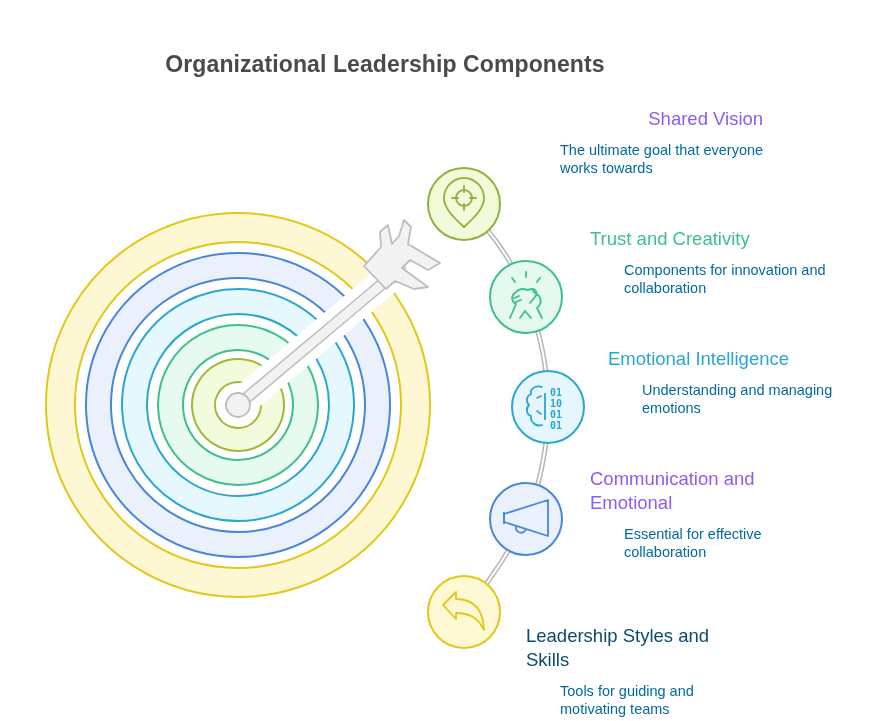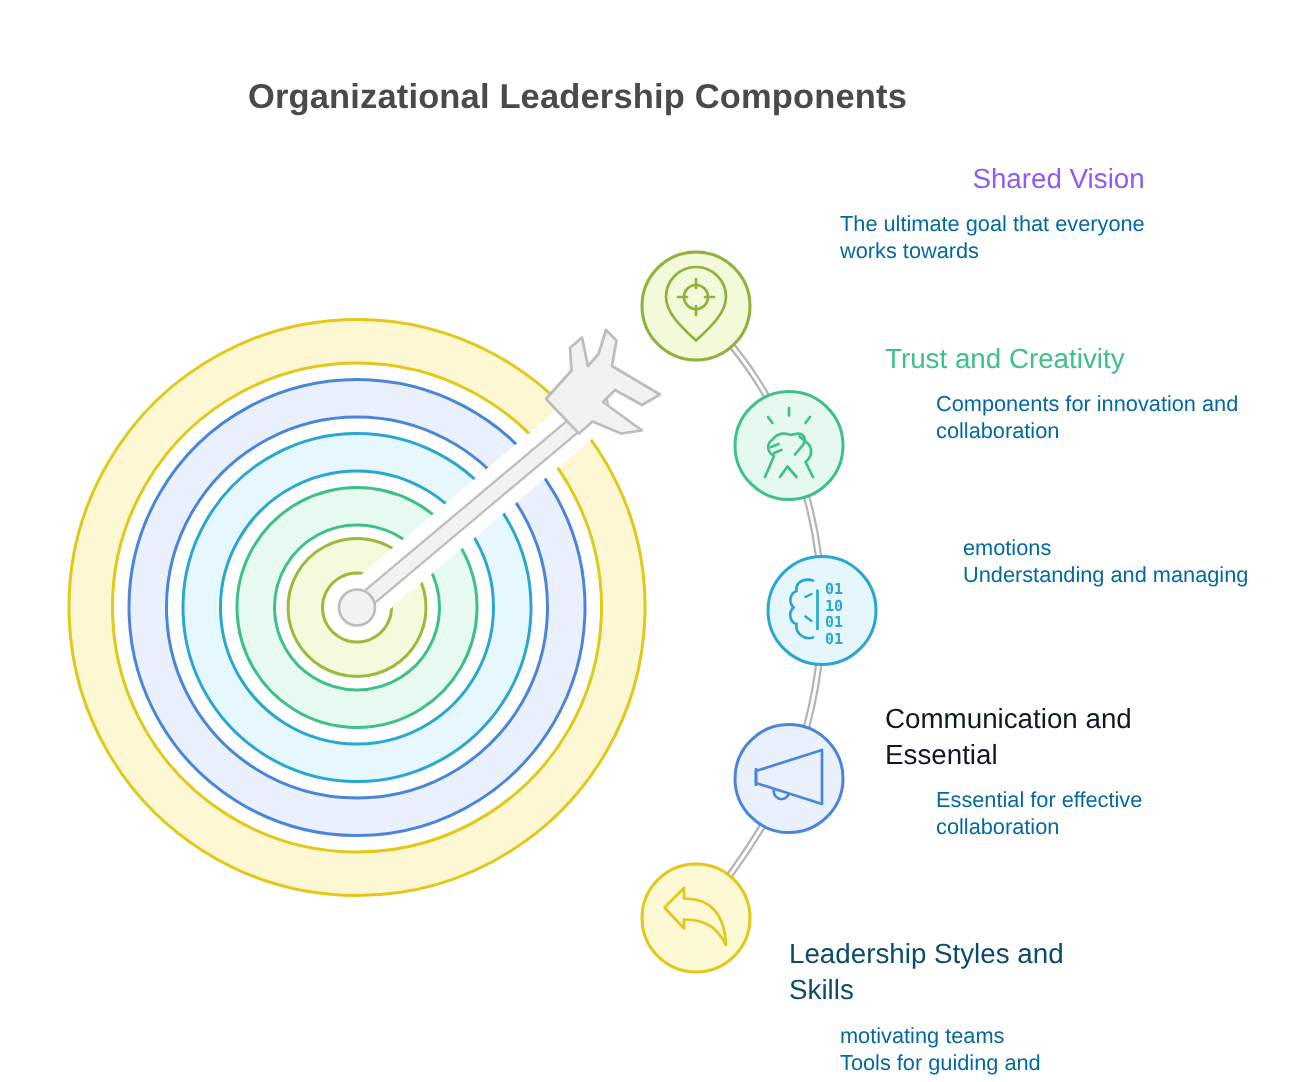--- a/index.html
+++ b/index.html
@@ -119,39 +119,40 @@
 
 <div class="item" style="left:590px; top:227px;">
   <div class="head" style="color:#3ec08a;">Trust and Creativity</div>
   <div class="desc">
     <div>Components for innovation and</div>
     <div>collaboration</div>
   </div>
 </div>
 
 <div class="item" style="left:608px; top:347px;">
+  <div class="head" style="color:#2aa7d1;">Emotional Intelligence</div>
   <div class="desc">
+    <div>Understanding and managing</div>
     <div>emotions</div>
-    <div>Understanding and managing</div>
   </div>
 </div>
 
 <div class="item" style="left:590px; top:467px;">
-  <div class="head" style="color:#0f172a;">
+  <div class="head" style="color:#8b5cf6;">
     <div>Communication and</div>
-    <div>Essential</div>
+    <div>Emotional</div>
   </div>
   <div class="desc">
     <div>Essential for effective</div>
     <div>collaboration</div>
   </div>
 </div>
 
 <div class="item" style="left:526px; top:611px;">
   <div class="head" style="color:#0c4a6e;margin-top:13px;">
     <div>Leadership Styles and</div>
     <div>Skills</div>
   </div>
   <div class="desc">
+    <div>Tools for guiding and</div>
     <div>motivating teams</div>
-    <div>Tools for guiding and</div>
   </div>
 </div>
 
 </body></html>

